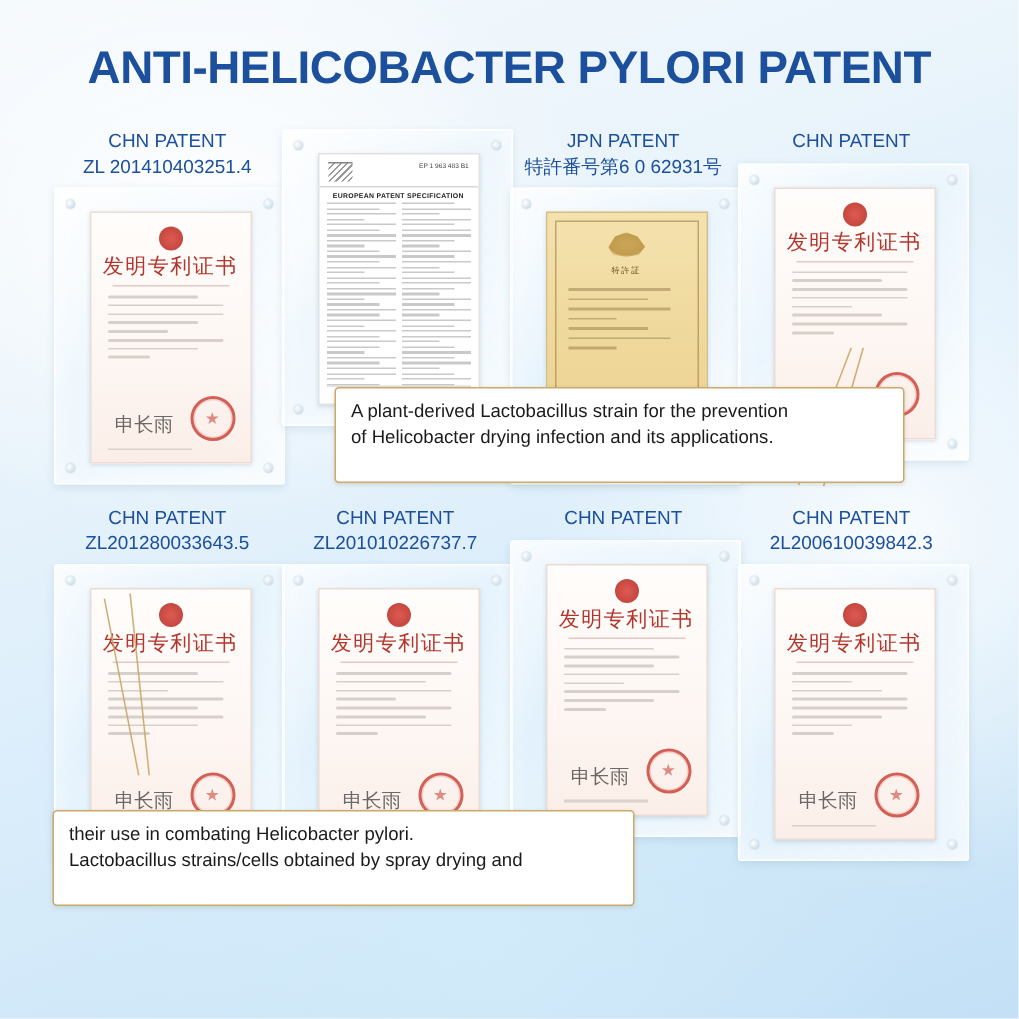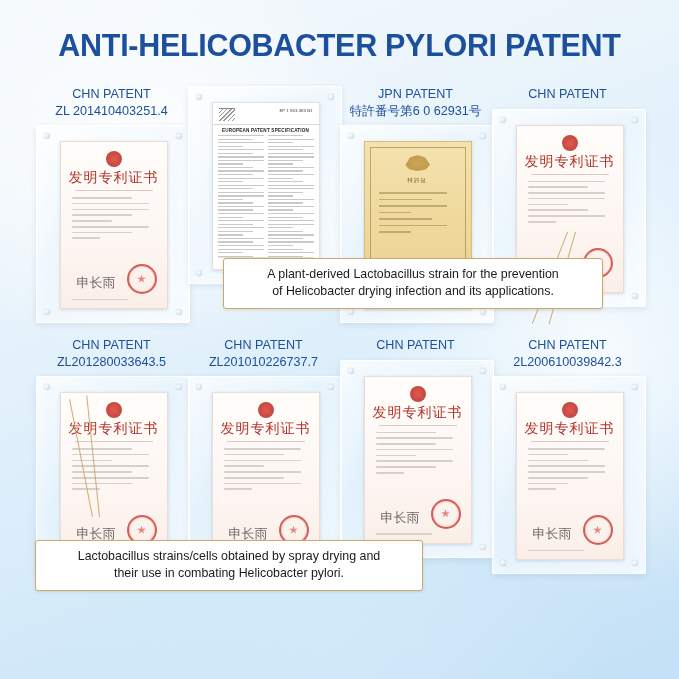--- a/index.html
+++ b/index.html
@@ -305,25 +305,24 @@
     background: repeating-linear-gradient(0deg, rgba(196,52,42,0.55) 0 2px, transparent 2px 5px);
   }
 
   
   .callout {
     position: absolute;
     background: #ffffff;
     border: 1.4px solid #caa96a;
     border-radius: 3px;
     box-shadow: 0 1px 3px rgba(120,110,80,0.18);
-    padding: 7px 10px 8px 10px;
+    padding: 7px 10px 21px 10px;
     color: #1b1b1b;
     font-size: 12.4px;
     line-height: 17px;
-    text-align: center;
   }
   .callout.one {
     left: 223px;
     top: 258px;
     width: 358px;
   }
   .callout.two {
     left: 35px;
     top: 540px;
     width: 366px;
@@ -670,15 +669,15 @@
 
 <div class="leader" style="left:92px; top:517px; width:120px; transform:rotate(-101deg);"></div>
 <div class="leader" style="left:99px; top:517px; width:122px; transform:rotate(-96deg);"></div>
 
 <div class="callout one">
   <span class="ln">A plant-derived Lactobacillus strain for the prevention</span>
   <span class="ln">of Helicobacter drying infection and its applications.</span>
 </div>
 
 <div class="callout two">
+  <span class="ln">their use in combating Helicobacter pylori.</span>
   <span class="ln">Lactobacillus strains/cells obtained by spray drying and</span>
-  <span class="ln">their use in combating Helicobacter pylori.</span>
 </div>
 
 </body></html>

